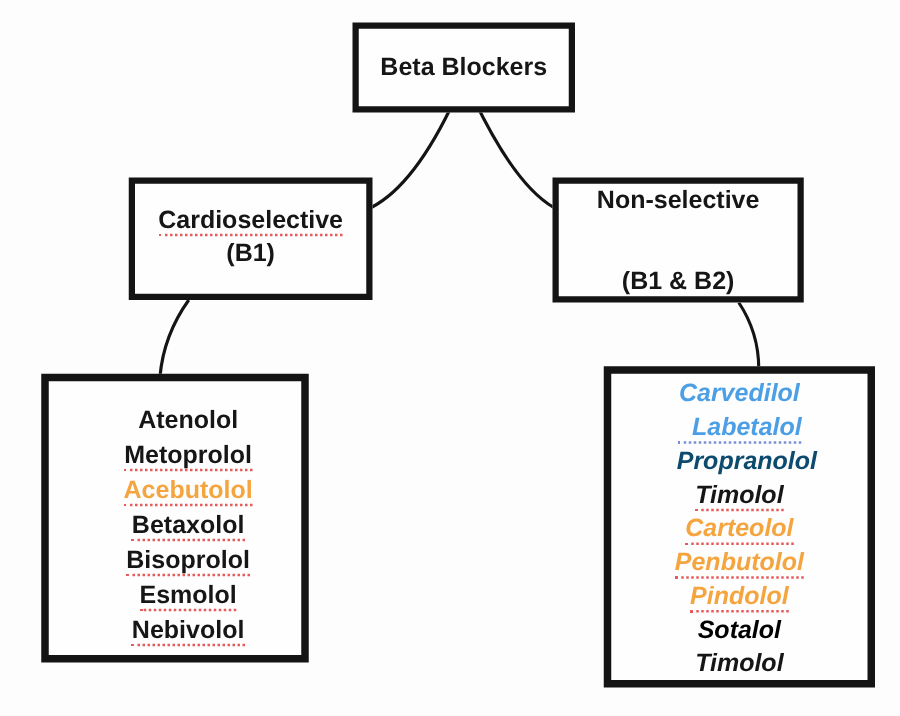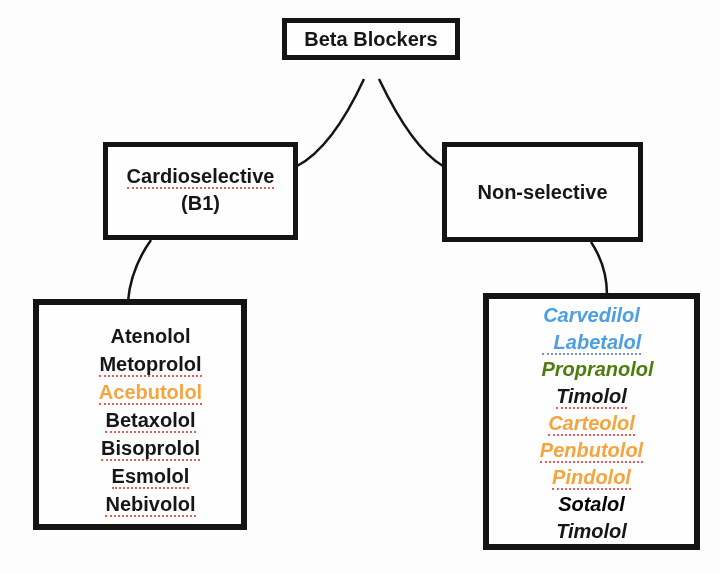--- a/index.html
+++ b/index.html
@@ -6,21 +6,21 @@
   .canvas{
     position:relative;width:720px;height:573px;background:#fdfdfd;overflow:hidden;
     font-family:"Liberation Sans","DejaVu Sans",sans-serif;color:#161616;
   }
   .connectors{position:absolute;left:0;top:0;width:720px;height:573px;}
   .node{
     position:absolute;box-sizing:border-box;background:#fefefe;
     border:5px solid #141414;font-weight:bold;color:#161616;
   }
   .center-flex{display:flex;flex-direction:column;align-items:center;justify-content:center;text-align:center;}
-  .root-node{left:282px;top:18px;width:178px;height:42px;font-size:20px;}
+  .root-node{left:282px;top:18px;width:178px;height:72px;font-size:20px;}
   .branch-left{left:103px;top:142px;width:195px;height:98px;font-size:20px;line-height:28px;}
   .branch-right{left:442px;top:142px;width:201px;height:100px;font-size:20px;line-height:28px;gap:37px;}
   .list-box{border-width:6px;text-align:center;}
   .list-left{left:33px;top:299px;width:214px;height:231px;padding-top:17px;padding-left:21px;}
   .list-right{left:483px;top:293px;width:217px;height:257px;padding-top:3px;font-style:italic;}
   .drug{font-size:20px;font-weight:bold;}
   .list-left .drug{line-height:28px;}
   .list-right .drug{line-height:27px;}
   .spell{border-bottom:2px dotted #e85b5b;display:inline-block;line-height:1.1;}
 </style>
@@ -40,36 +40,37 @@
     <span>Beta Blockers</span>
   </div>
 
   <div class="node branch-left center-flex">
     <span class="spell" style="border-bottom-color: rgb(232, 91, 91);">Cardioselective</span>
     <span>(B1)</span>
   </div>
 
   <div class="node branch-right center-flex">
     <span>Non-selective</span>
+    <span>(B1 &amp; B2)</span>
   </div>
 
   <div class="node list-box list-left">
       <div class="drug"><span style="color: rgb(22, 22, 22);">Atenolol</span></div>
       <div class="drug"><span class="spell" style="color: rgb(22, 22, 22); border-bottom-color: rgb(232, 91, 91);">Metoprolol</span></div>
       <div class="drug"><span class="spell" style="color: rgb(245, 165, 63); border-bottom-color: rgb(232, 91, 91);">Acebutolol</span></div>
       <div class="drug"><span class="spell" style="color: rgb(22, 22, 22); border-bottom-color: rgb(232, 91, 91);">Betaxolol</span></div>
       <div class="drug"><span class="spell" style="color: rgb(22, 22, 22); border-bottom-color: rgb(232, 91, 91);">Bisoprolol</span></div>
       <div class="drug"><span class="spell" style="color: rgb(22, 22, 22); border-bottom-color: rgb(232, 91, 91);">Esmolol</span></div>
       <div class="drug"><span class="spell" style="color: rgb(22, 22, 22); border-bottom-color: rgb(232, 91, 91);">Nebivolol</span></div>
     </div>
 
   <div class="node list-box list-right">
       <div class="drug"><span style="color: rgb(76, 159, 229);">Carvedilol</span></div>
       <div class="drug"><span class="spell" style="color: rgb(76, 159, 229); border-bottom-color: rgb(123, 143, 216); padding-left: 12px;">Labetalol</span></div>
-      <div class="drug"><span style="color: #4d7c0f; margin-left: 12px;">Propranolol</span></div>
+      <div class="drug"><span style="color: #0c4a6e; margin-left: 12px;">Propranolol</span></div>
       <div class="drug"><span class="spell" style="color: rgb(22, 22, 22); border-bottom-color: rgb(232, 91, 91);">Timolol</span></div>
       <div class="drug"><span class="spell" style="color: rgb(245, 165, 63); border-bottom-color: rgb(232, 91, 91);">Carteolol</span></div>
       <div class="drug"><span class="spell" style="color: rgb(245, 165, 63); border-bottom-color: rgb(232, 91, 91);">Penbutolol</span></div>
       <div class="drug"><span class="spell" style="color: rgb(245, 165, 63); border-bottom-color: rgb(232, 91, 91);">Pindolol</span></div>
       <div class="drug"><span style="color: #000000;">Sotalol</span></div>
       <div class="drug"><span style="color: rgb(22, 22, 22);">Timolol</span></div>
     </div>
 
 </div>
 

